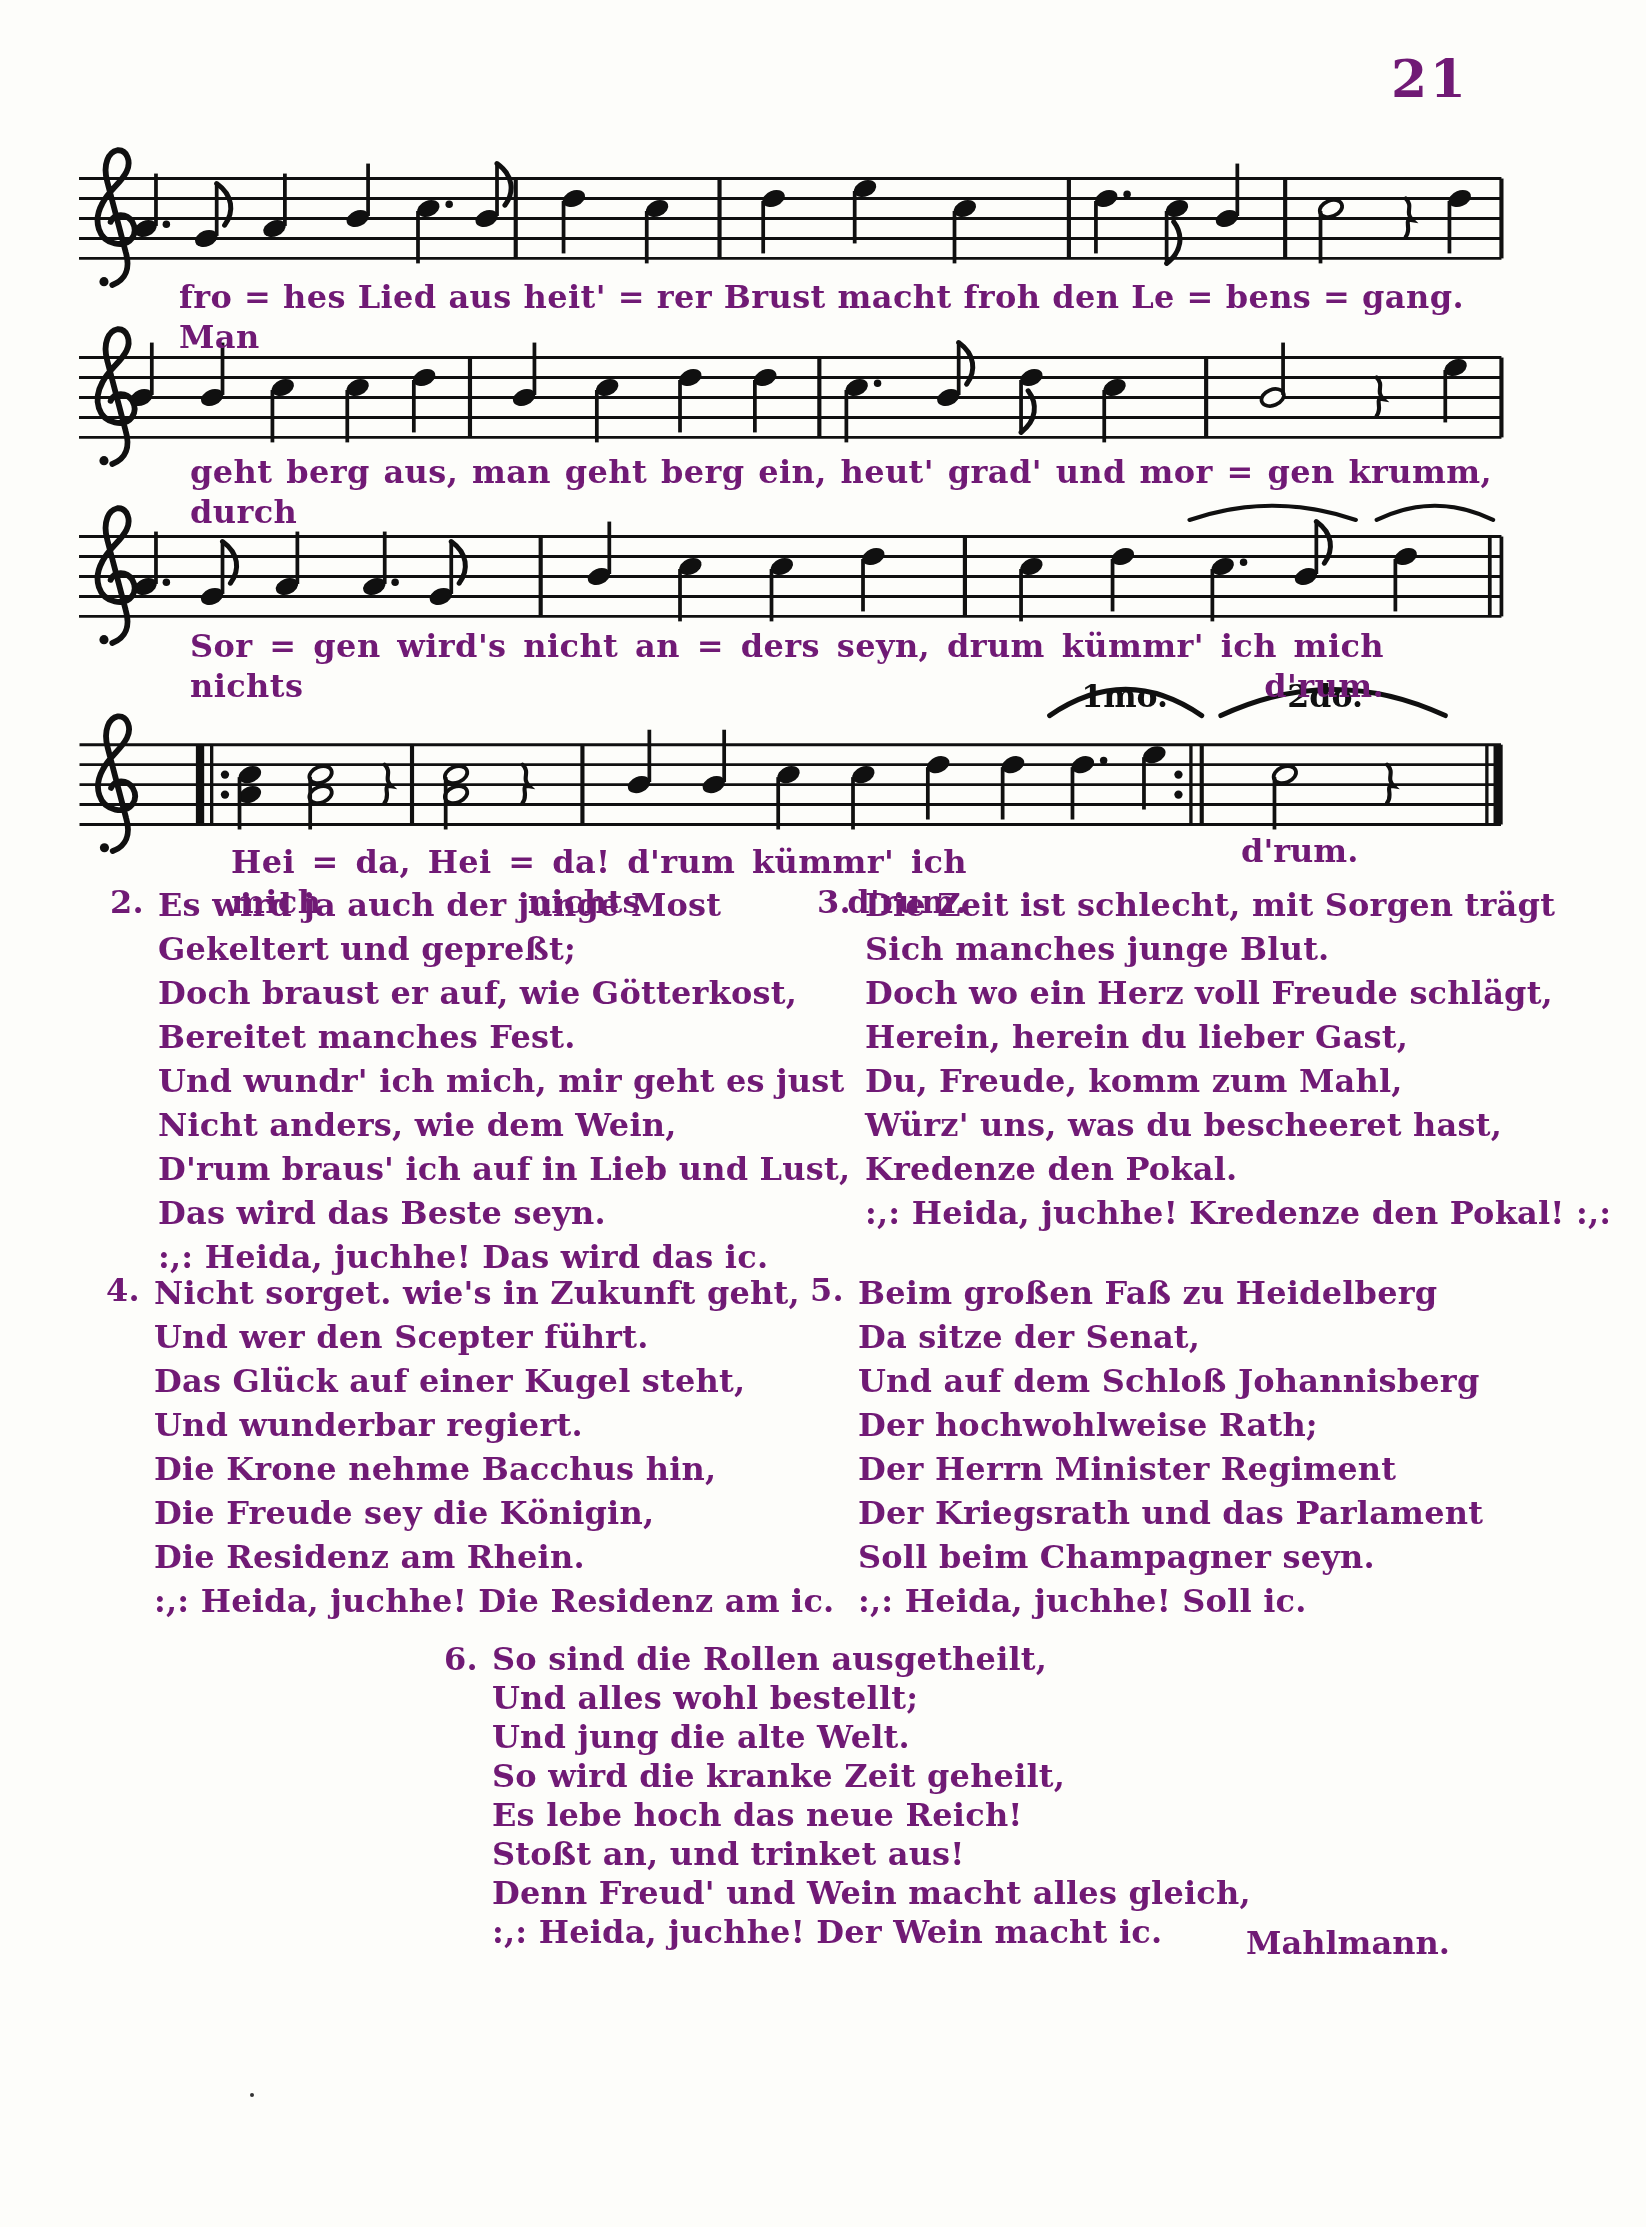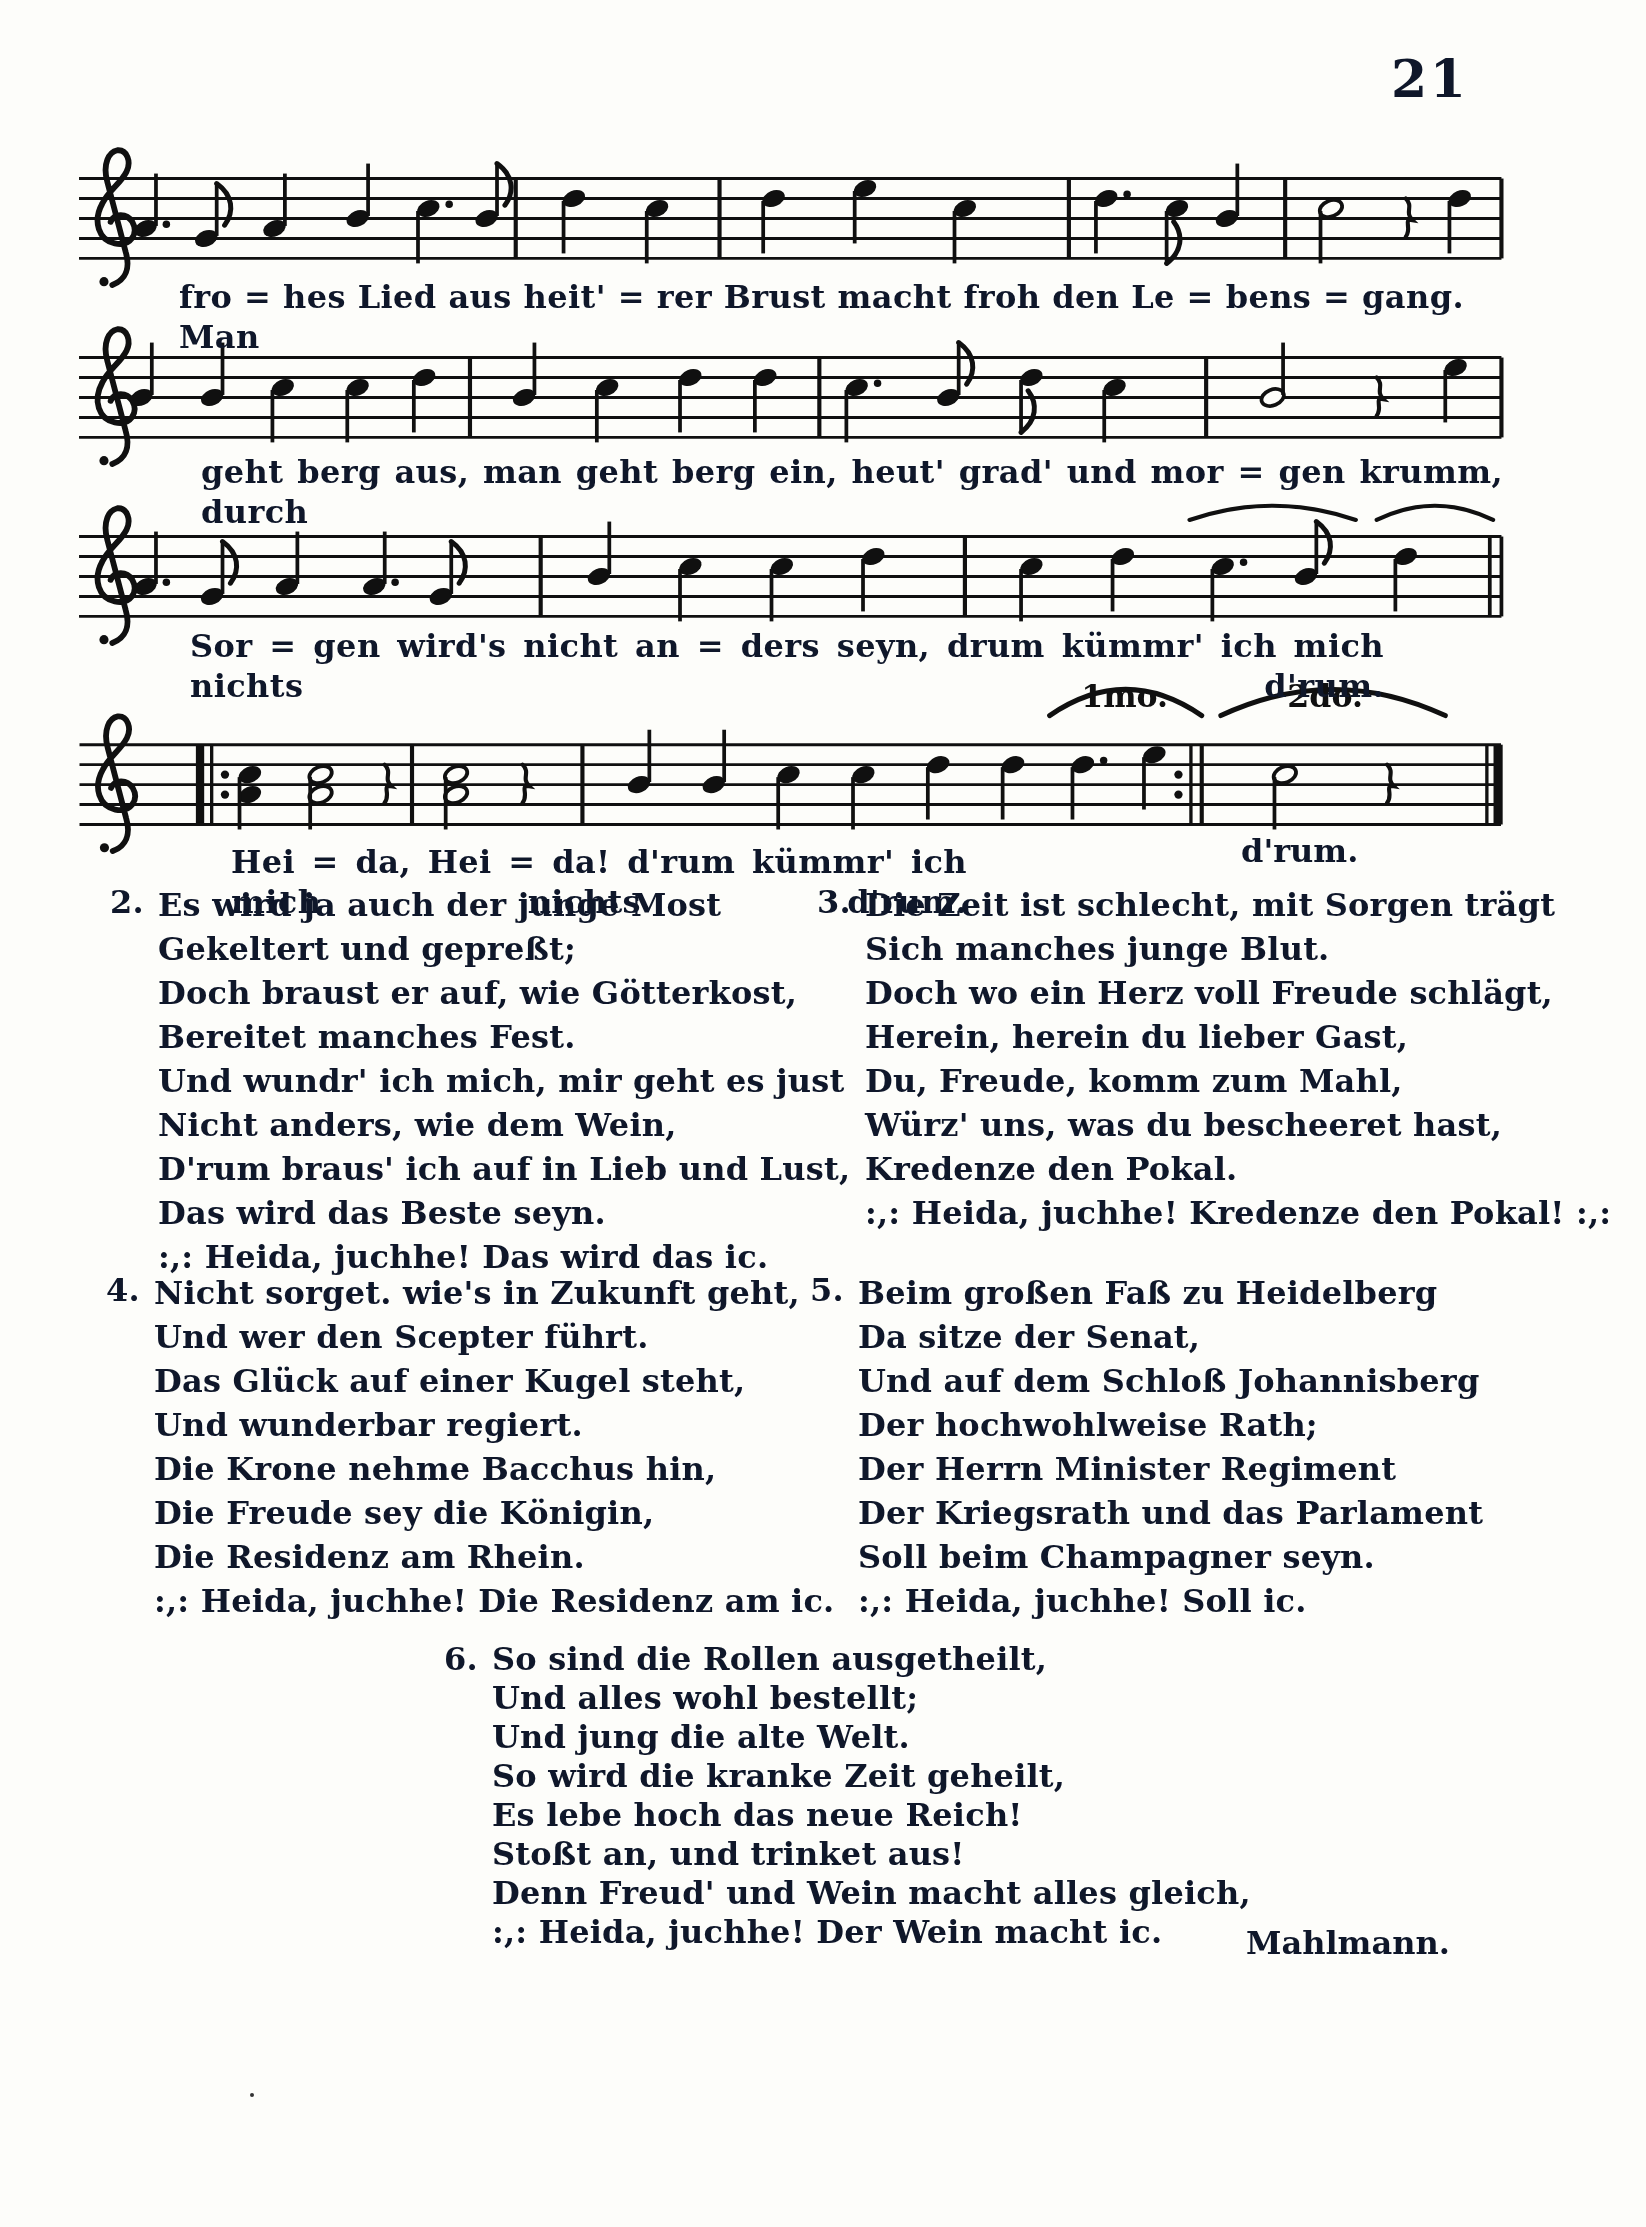--- a/index.html
+++ b/index.html
@@ -1,18 +1,18 @@
 <!DOCTYPE html>
 <html style="font-size:13.3px"><head>
 <meta charset="utf-8">
 <style>
   html,body{margin:0;padding:0;background:#6b6b6b;}
   .page{
     position:relative;width:1647px;height:2227px;background:#fdfdfa;
-    font-family:"DejaVu Serif","Liberation Serif",serif;color:#0f172a;overflow:hidden;
+    font-family:"DejaVu Serif","Liberation Serif",serif;color:#701a75;overflow:hidden;
   }
   .pageno{position:absolute;top:48px;left:1391px;font-size:52px;font-weight:bold;letter-spacing:2.5px;}
   #score-layer{position:absolute;left:0;top:0;width:1647px;height:915px;}
   #score-layer svg{position:absolute;left:0;}
   .lyric{
     position:absolute;font-size:32px;font-weight:bold;line-height:40px;
     text-align:justify;text-align-last:justify;letter-spacing:0.4px;
   }
   .lyric-extra{position:absolute;font-size:32px;font-weight:bold;}
   .verse{position:absolute;font-size:32px;font-weight:bold;letter-spacing:0.2px;}
@@ -231,21 +231,21 @@
         <line x1="1532.5" y1="189" x2="1532.5" y2="252" stroke="#101010" stroke-width="4.5"></line>
         <path d="M6 0 C16 10 4 16 14 26 C2 24 14 36 6 46" fill="none" stroke="#101010" stroke-width="5" stroke-linecap="round" transform="translate(1662,174)"></path>
         <path d="M 1262 115 Q 1353.5 52 1445 115" fill="none" stroke="#101010" stroke-width="6" stroke-linecap="round"></path>
         <text x="1300" y="105" fill="#101010" font-size="38" font-weight="bold" font-family="&quot;DejaVu Serif&quot;,&quot;Liberation Serif&quot;,serif">1mo.</text>
         <path d="M 1468 115 Q 1603 52 1738 115" fill="none" stroke="#101010" stroke-width="6" stroke-linecap="round"></path>
         <text x="1548" y="105" fill="#101010" font-size="38" font-weight="bold" font-family="&quot;DejaVu Serif&quot;,&quot;Liberation Serif&quot;,serif">2do.</text>
       </svg>
     </div>
 
   <div class="lyric" style="left:179px;top:277px;width:1285px;">fro = hes Lied aus heit' = rer Brust macht froh den Le = bens = gang. Man</div>
-  <div class="lyric" style="left:190px;top:452px;width:1302px;margin-left:11px;">geht berg aus, man geht berg ein, heut' grad' und mor = gen krumm, durch</div>
+  <div class="lyric" style="left:190px;top:452px;width:1302px;">geht berg aus, man geht berg ein, heut' grad' und mor = gen krumm, durch</div>
   <div class="lyric" style="left:190px;top:626px;width:1194px;">Sor = gen wird's nicht an = ders seyn, drum kümmr' ich mich nichts d'rum.</div>
   <div class="lyric" style="left:231px;top:832px;width:736px;margin-top:10px;">Hei = da, Hei = da! d'rum kümmr' ich mich nichts d'rum.</div>
   <div class="lyric-extra" style="left:1241px;top:832px;">d'rum.</div>
 
   <div class="verse" style="left:158px;top:883px;">
     <div class="vnum">2.</div>
     <div>
         <div class="vline">Es wird ja auch der junge Most</div>
         <div class="vline">Gekeltert und gepreßt;</div>
         <div class="vline">Doch braust er auf, wie Götterkost,</div>

